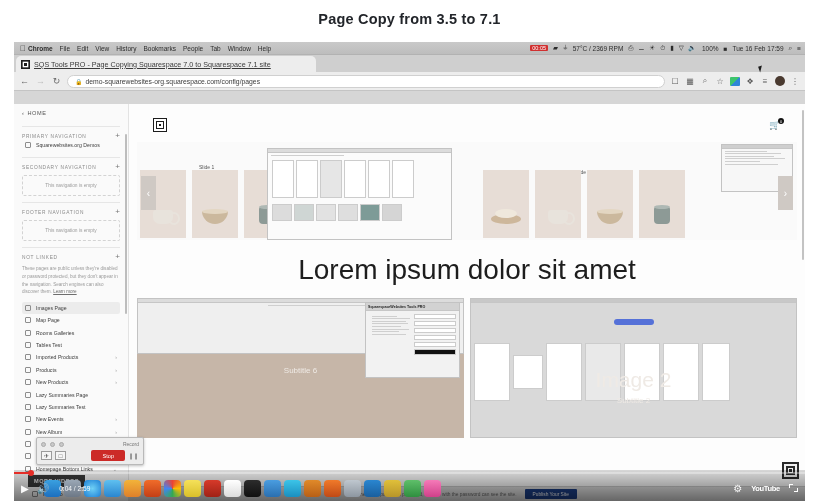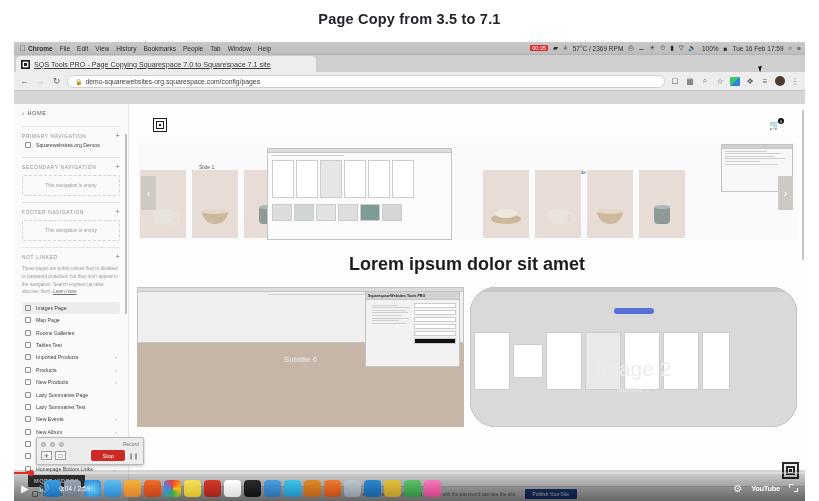--- a/index.html
+++ b/index.html
@@ -152,30 +152,30 @@
   .cup::before{content:"";position:absolute;top:-2px;left:0;width:16px;height:4px;background:#aeb8b4;border-radius:50%;}
   .plate { width:30px;height:10px;background:#cdb79b;border-radius:50%;}
   .plate::before{content:"";position:absolute;top:-5px;left:4px;width:22px;height:9px;background:#efe8dc;border-radius:50%;}
   .overlay-shot {
     position:absolute; background:#f4f4f4; border:.5px solid #c3c3c3; overflow:hidden;
   }
   .shot-bar { height:4px; background:#dcdcdc; border-bottom:.4px solid #c6c6c6;}
   .shot-line { height:1px; background:#cfcfcf; margin:1.6px 3px;}
   .shot-card { background:#fff; border:.4px solid #ccc; }
   .big-heading {
-    text-align:center; font-size: 18px; color:#1d1d1d; margin: 14px 0 12px; font-weight: 700;
+    text-align:center; font-size: 28px; color:#1d1d1d; margin: 14px 0 12px; font-weight: 400;
   }
   .img-row { display:flex; gap: 6px; padding: 0 8px; }
   .img-block {
     flex:1; height: 140px; background:#c6b6a8; position:relative; overflow:hidden;
     display:flex; flex-direction:column; align-items:center; justify-content:center;
   }
   .img-block .img-title { font-size: 21px; color:#efeae5; font-weight:400; }
   .img-block .img-sub { font-size: 8px; color:#efeae5; margin-top: 4px; }
-  .img-block.two { background:#4c1d95;border-radius:26px; }
+  .img-block.two { background:#4c1d95; }
   .preview-scroll { position:absolute; right:1px; top:6px; width:2.5px; height:150px; background:#c3c3c3; border-radius:2px;}
   .status-bar {
     position:absolute; left:0; right:0; bottom:0; height: 15px; background:#e2e2e2;
     display:flex; align-items:center; justify-content:center; gap:8px;
     border-top:1px solid #cccccc;
   }
   .status-text { font-size: 4.8px; color: #6d6d6d; }
   .publish-btn {
     background:#1c3f87; color:#fff; font-size:4.8px; padding:2.6px 8px; border-radius:1px;
   }

